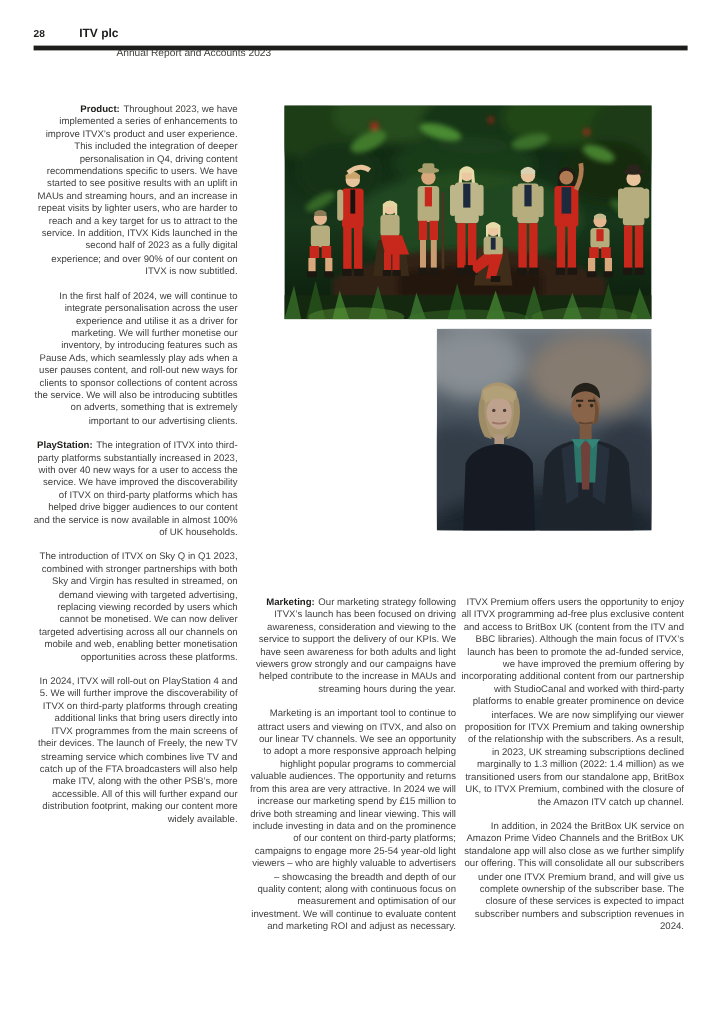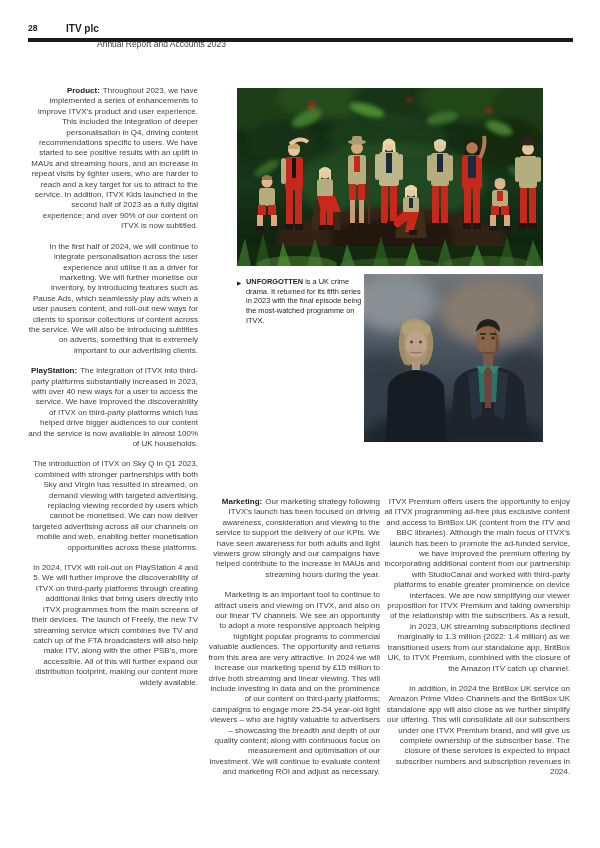--- a/index.html
+++ b/index.html
@@ -231,23 +231,20 @@
       <path d="M232,178 L240,156 L248,178 Z" fill="#35682a"></path>
       <path d="M262,178 L270,148 L278,178 Z" fill="#234a19"></path>
       <path d="M288,178 L296,152 L306,178 Z" fill="#2f5f22"></path>
       <ellipse cx="60" cy="176" rx="40" ry="8" fill="#5a9436" opacity="0.45"></ellipse>
       <ellipse cx="250" cy="176" rx="44" ry="8" fill="#4a8230" opacity="0.4"></ellipse>
       <ellipse cx="153" cy="177" rx="50" ry="7" fill="#3f7a2c" opacity="0.4"></ellipse>
     </g>
   </svg>
 
   <div class="captions">
-    <div class="caption">
-      <span class="cap-marker">▶</span><span class="cap-title">UNFORGOTTEN</span> <span>is a UK crime drama. It returned for its fifth series in 2023 with the final episode being the most-watched programme on ITVX.</span>
-    </div>
   </div>
 
   <svg class="photo" id="photo2" viewBox="0 0 179 168" preserveAspectRatio="none" role="img" aria-label="Unforgotten series photo of two detectives">
     <defs>
       <linearGradient id="ubg" x1="0" y1="0" x2="0" y2="1">
         <stop offset="0" stop-color="#7b8289"></stop>
           <stop offset="0.5" stop-color="#4c5864"></stop>
           <stop offset="1" stop-color="#232c36"></stop>
       </linearGradient>
       <filter id="ublur">

